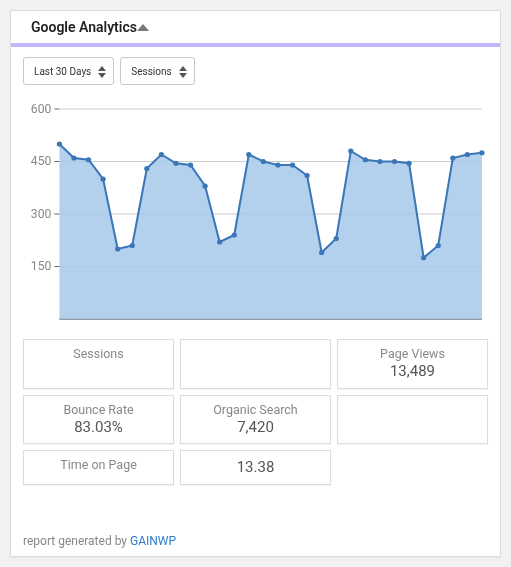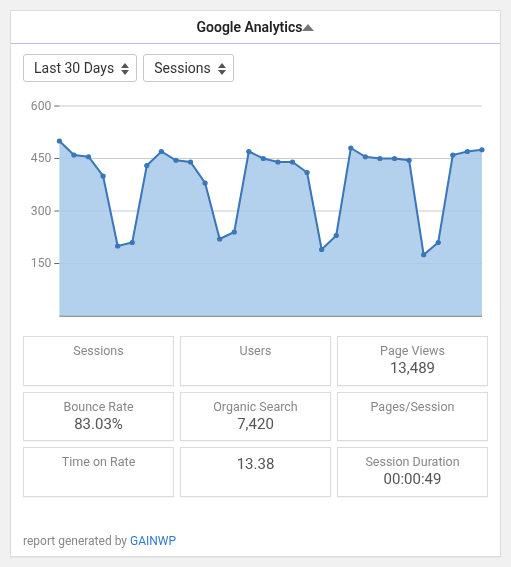--- a/index.html
+++ b/index.html
@@ -21,23 +21,23 @@
     border: 1px solid #dcdcdc;
     box-shadow: 0 1px 1px rgba(0,0,0,0.04);
     box-sizing: border-box;
     height: 100%;
     display: flex;
     flex-direction: column;
   }
   .card-header {
     display: flex;
     align-items: center;
-    justify-content: center;
-    padding: 8px 12px 8px 12px;
-    border-bottom: 1px solid #c4b5fd;
+    justify-content: flex-start;
+    padding: 8px 12px 8px 20px;
+    border-bottom: 4px solid #c4b5fd;
   }
   .card-title {
     font-size: 14px;
     font-weight: 600;
     color: #222;
     margin: 0;
   }
   .card-body {
     padding: 10px 12px 8px 12px;
     flex: 1;
@@ -52,21 +52,21 @@
   .sel {
     position: relative;
     background: #fff;
     border: 1px solid #c8c8c8;
     border-radius: 3px;
     height: 28px;
     box-sizing: border-box;
     padding: 0 22px 0 10px;
     display: flex;
     align-items: center;
-    font-size: 14px;
+    font-size: 10px;
     color: #333;
     cursor: default;
   }
   .sel .sort-icon {
     position: absolute;
     right: 6px;
     top: 5px;
     width: 10px;
     height: 18px;
     display: flex;
@@ -212,46 +212,40 @@
             <circle class="dot" cx="439.58620689655174" cy="53.5" r="2.6"></circle>
             <circle class="dot" cx="454" cy="51.75000000000001" r="2.6"></circle>
           </svg>
       </div>
 
       <div class="stats" id="stats-grid">
           <div class="stat">
             <div class="label">Sessions</div>
           </div>
           <div class="stat">
-            <div class="label">Users</div>
           </div>
           <div class="stat">
             <div class="label">Page Views</div>
             <div class="value">13,489</div>
           </div>
           <div class="stat">
             <div class="label">Bounce Rate</div>
             <div class="value">83.03%</div>
           </div>
           <div class="stat">
             <div class="label">Organic Search</div>
             <div class="value">7,420</div>
           </div>
           <div class="stat">
-            <div class="label">Pages/Session</div>
-          </div>
-          <div class="stat">
-            <div class="label">Time on Rate</div>
+          </div>
+          <div class="stat">
+            <div class="label">Time on Page</div>
           </div>
           <div class="stat">
             <div class="value">13.38</div>
-          </div>
-          <div class="stat">
-            <div class="label">Session Duration</div>
-            <div class="value">00:00:49</div>
           </div>
         </div>
 
       <div class="footer">
         <span>report generated by </span><a>GAINWP</a>
       </div>
 
     </div>
   </div>
 </div>

